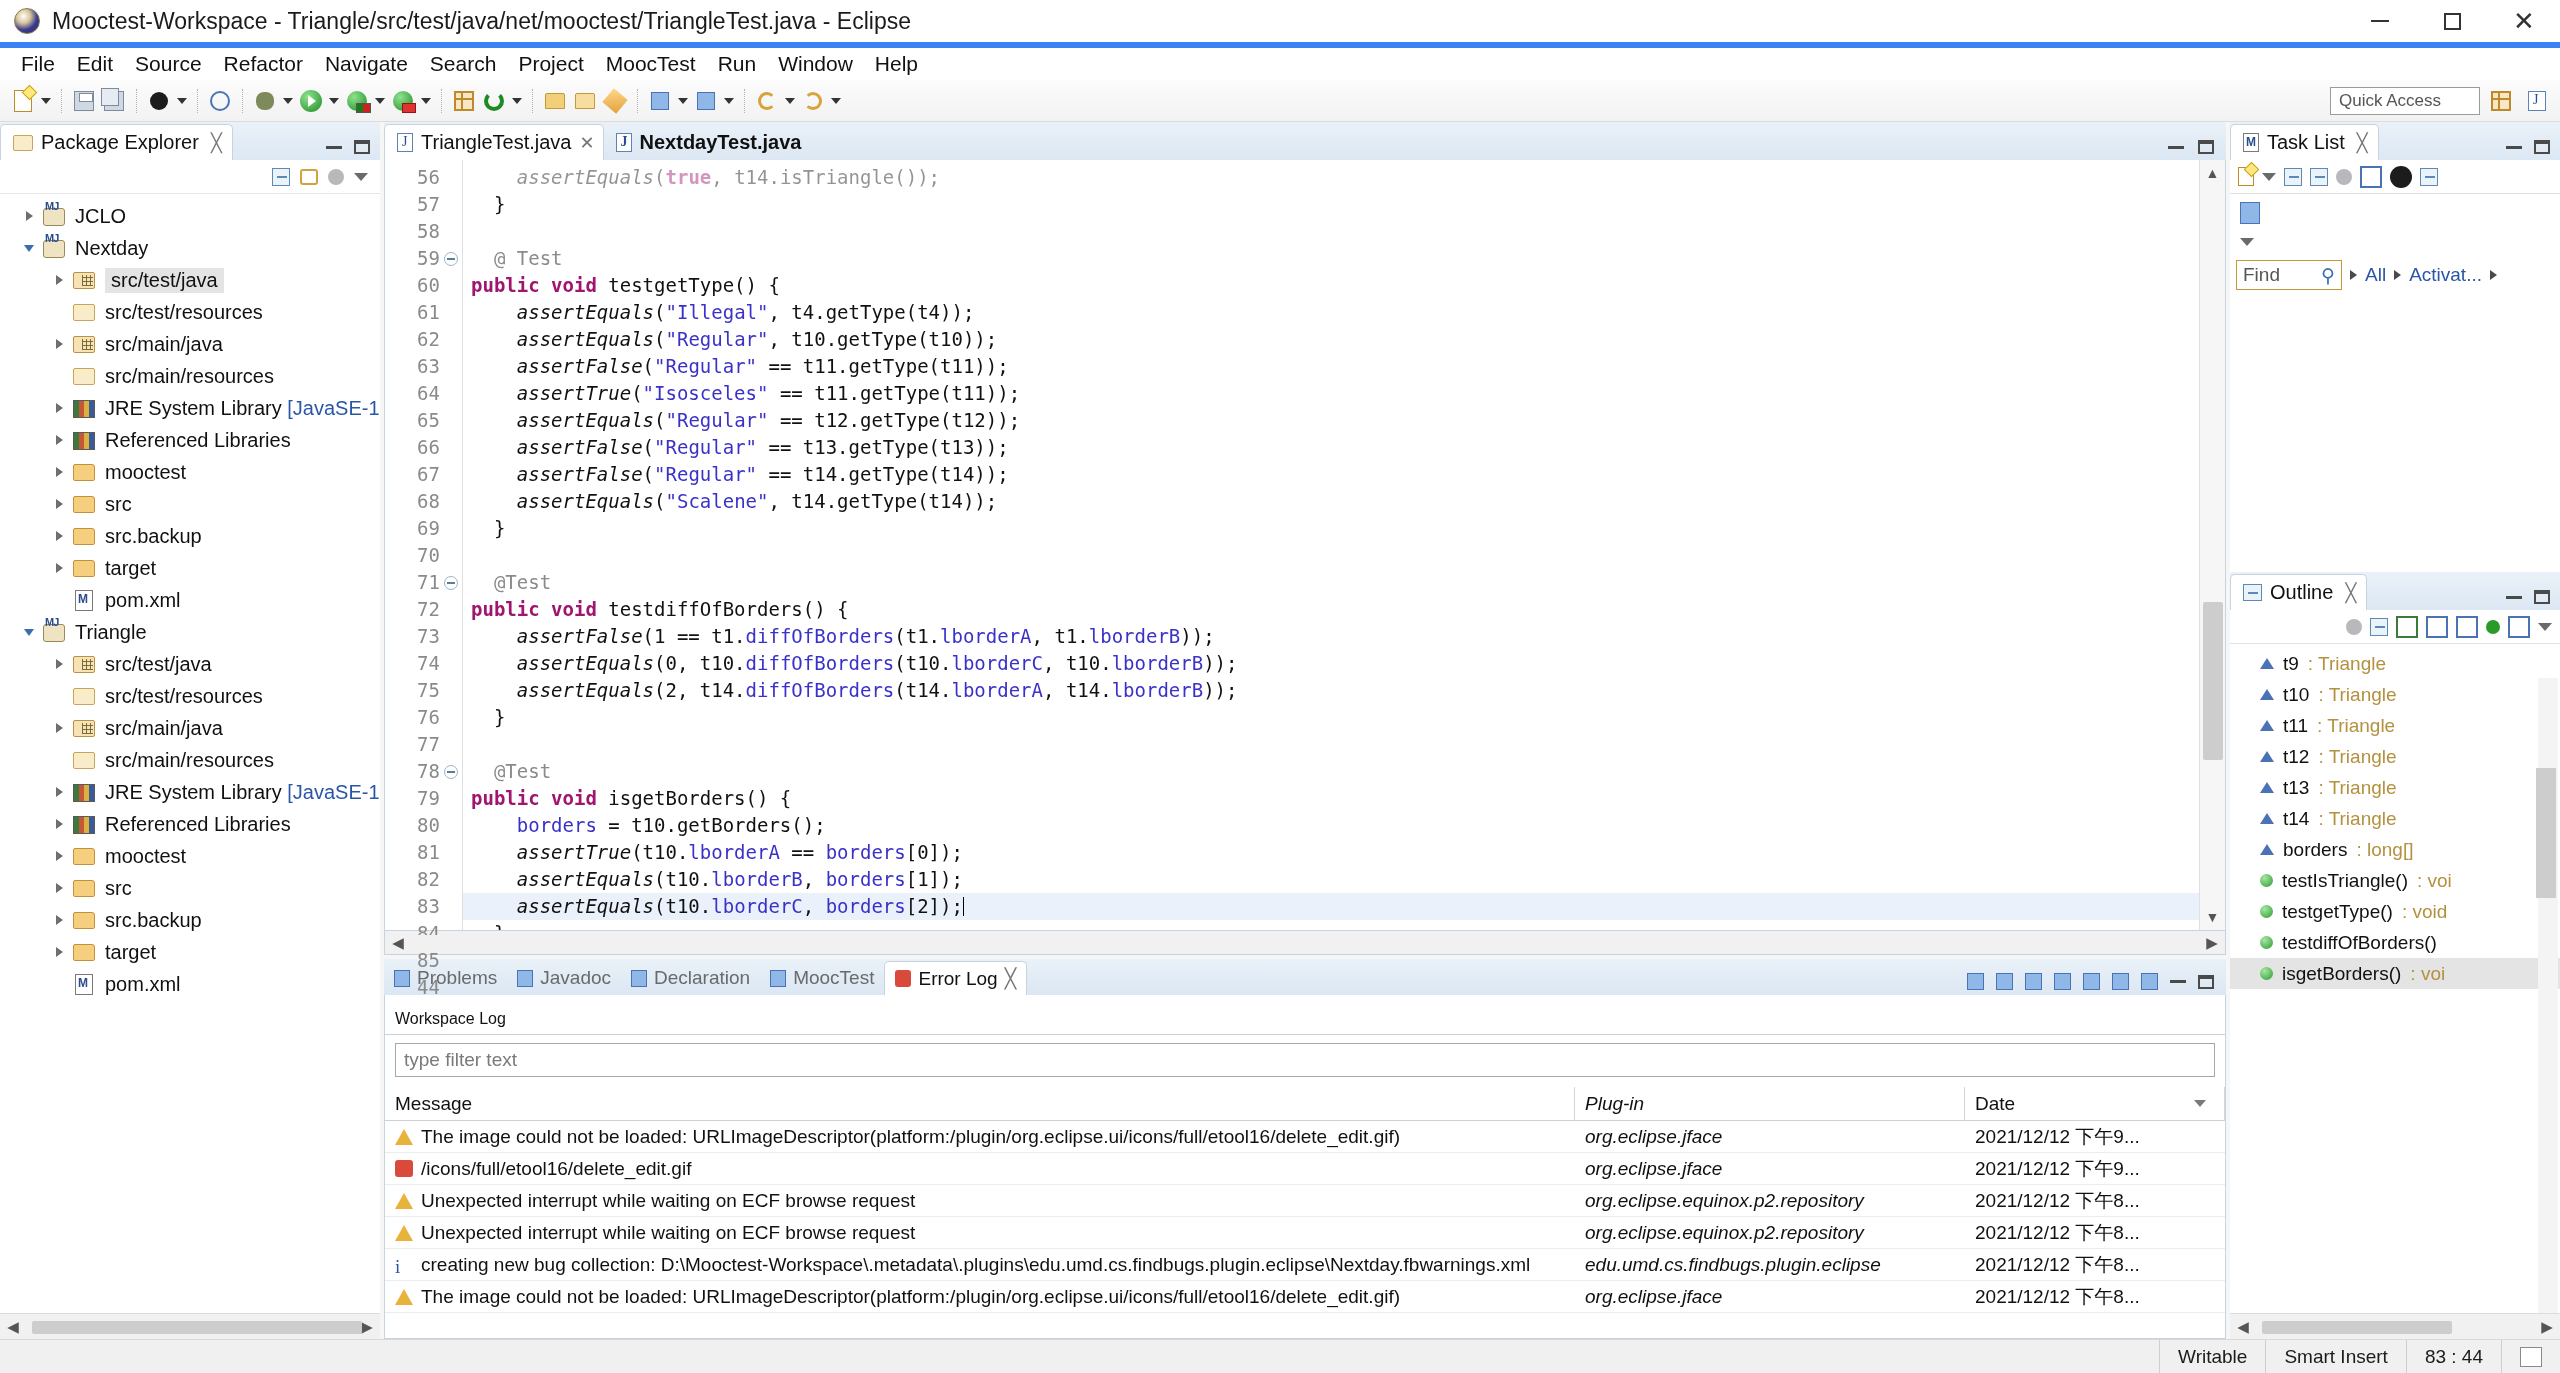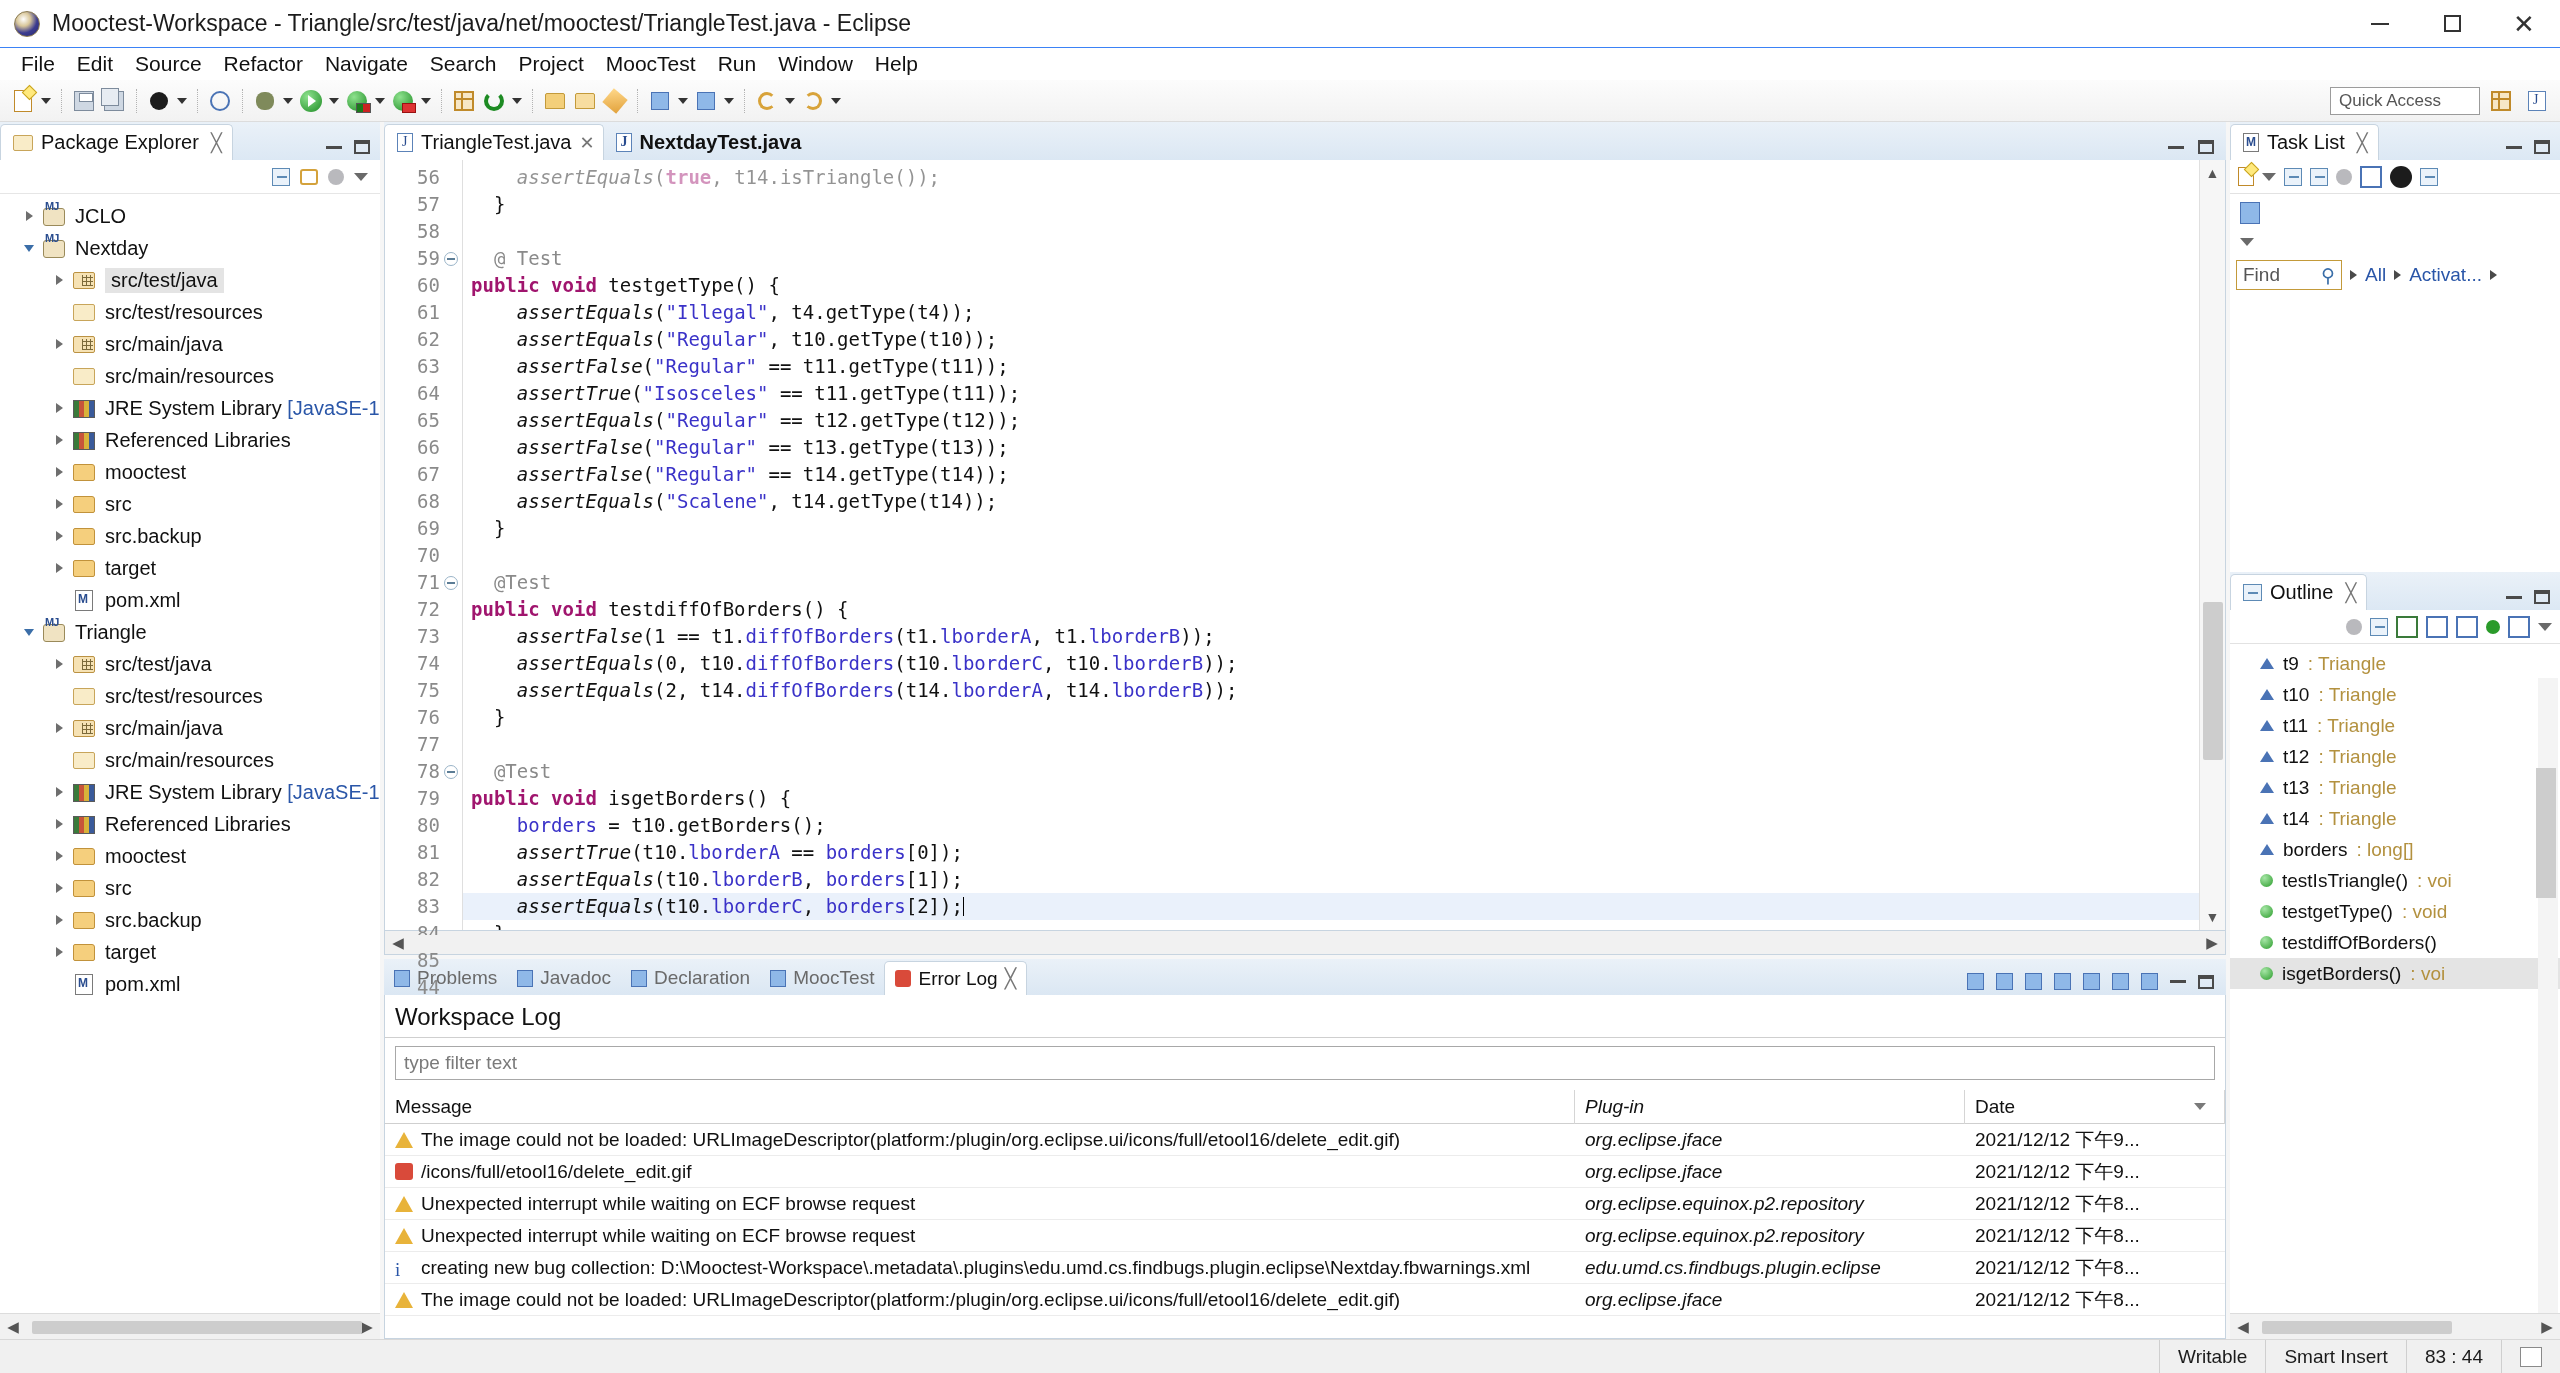--- a/index.html
+++ b/index.html
@@ -18,21 +18,21 @@
     flex-direction: column;
   }
 
   
   .titlebar {
     height: 48px;
     background: #ffffff;
     display: flex;
     align-items: center;
     padding-left: 14px;
-    border-bottom: 1px solid #3b82f6;
+    border-bottom: 6px solid #3b82f6;
     flex: 0 0 48px;
   }
   .title-icon {
     width: 26px; height: 26px;
     border-radius: 50%;
     background: radial-gradient(circle at 35% 30%, #fefefe 0%, #d9c79a 30%, #3b3b8f 60%, #2a2a6e 100%);
     margin-right: 12px;
     border: 1px solid #8a7a50;
     flex: 0 0 26px;
   }
@@ -394,21 +394,21 @@
     height:34px; display:flex;align-items:center; gap:7px;
     padding: 0 10px; font-size:19px; color:#6a6a6a; white-space:nowrap;
     border-radius:5px 5px 0 0;
   }
   .bp-tab.active { background:#fff; color:#111; border:1px solid #c7d4e0; border-bottom:none; }
   .bp-ctrls { margin-left:auto; display:flex;align-items:center;gap:12px;padding-right:12px;padding-bottom:5px;}
   .bp-body {
     flex:1 1 auto; background:#fff; border:1px solid #c7d4e0; border-top:none;
     display:flex;flex-direction:column; min-height:0;
   }
-  .bp-title { font-size:24px; color:#111; padding:8px 10px 6px 10px; border-bottom:1px solid #cfcfcf;}
+  .bp-title { font-size:16px; color:#111; padding:15px 10px 6px 10px; border-bottom:1px solid #cfcfcf;}
   .filter-box {
     margin: 8px 10px 0 10px; height:34px;
     border:1px solid #a8a8a8; background:#fff;
     display:flex;align-items:center;padding-left:8px;
     font-size:19px;color:#7a7a7a;
   }
   .log-header {
     display:flex; height:34px; align-items:center;
     border-bottom:1px solid #cfcfcf; margin-top:10px;
     font-size:19px; color:#111;

